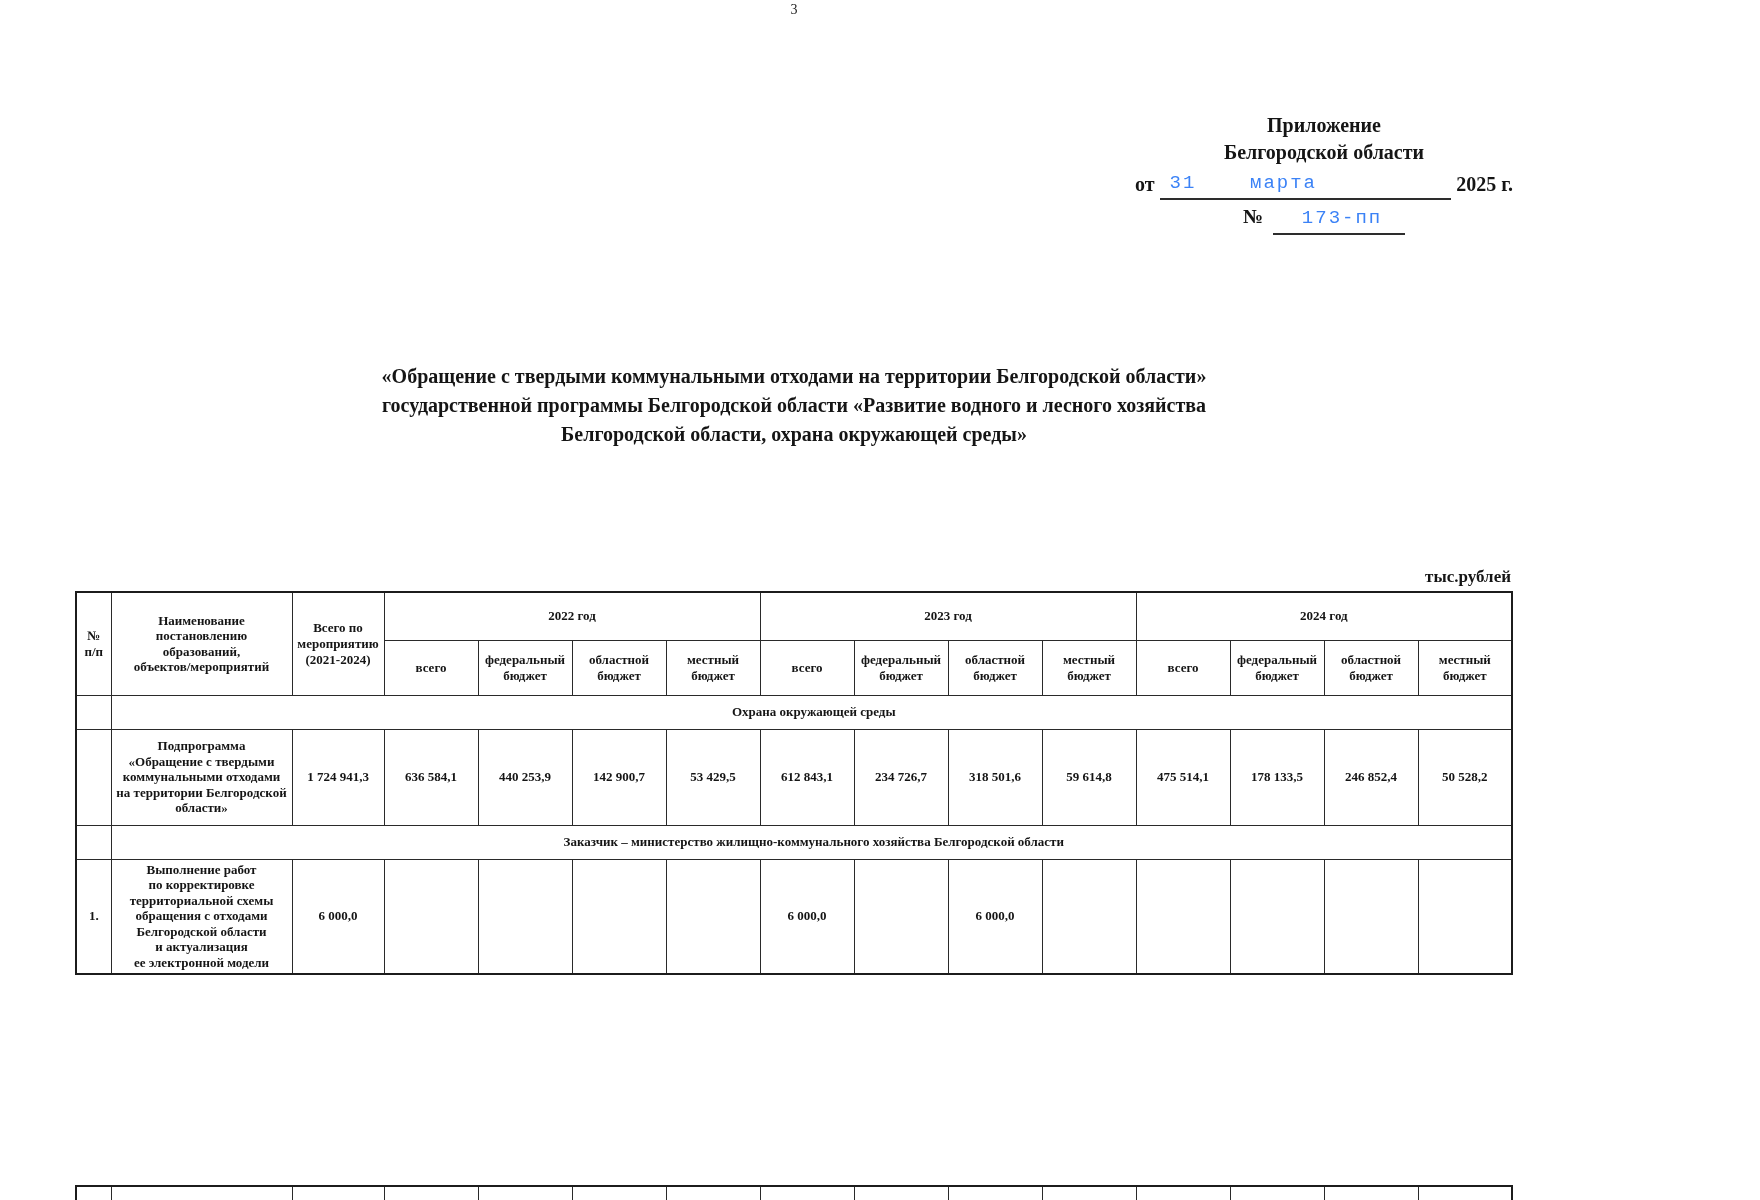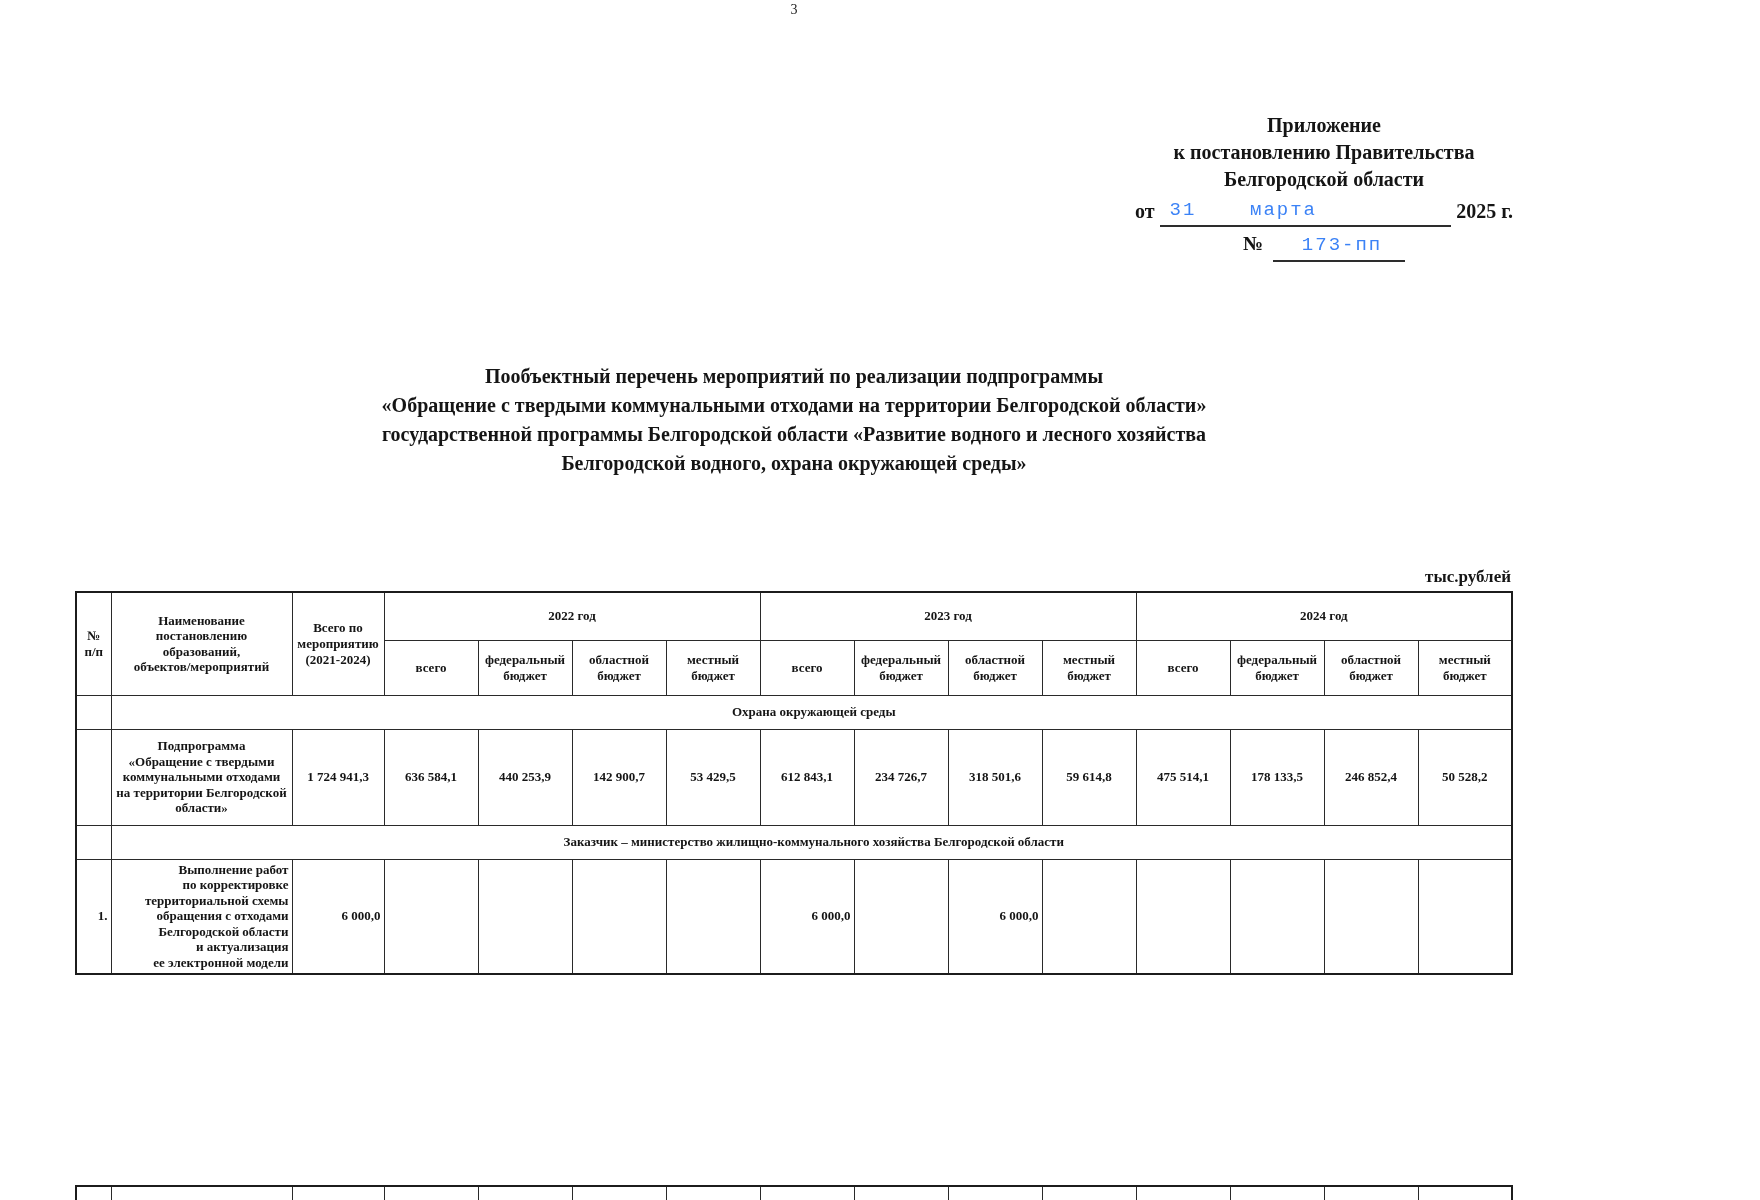--- a/index.html
+++ b/index.html
@@ -51,21 +51,21 @@
   }
   table.main th, table.main td {
     border:1px solid #2a2a2a; padding:2px 3px;
     text-align:center; vertical-align:middle; overflow:hidden;
   }
   .pre { white-space:pre-line; }
   tr.year-row th { height:48px; }
   tr.subhead th { height:55px; }
   tr.section td { height:34px;padding-left:8px; }
   tr.subprogram td { height:96px; }
-  tr.data-row td { height:100px;text-align:right; }
+  tr.data-row td { height:100px; }
   td.name-cell { text-align:left; padding-left:5px; white-space:pre-line; }
 
   
   .cont {
     position:absolute; top:1185px; left:0; width:1438px; height:15px; overflow:hidden;
   }
   .cont table {
     width:1438px; border-collapse:collapse; table-layout:fixed;
     border:2px solid #1c1c1c;
   }
@@ -73,38 +73,36 @@
 </style>
 </head>
 <body>
 
 <div class="content">
 
   <div class="page-num">3</div>
 
   <div class="stamp">
     <div class="stamp-line">Приложение</div>
-    <div class="stamp-line">к постановлению Правительства</div>
     <div class="stamp-line">Белгородской области</div>
     <div class="date-line">
       <span>от</span>
       <span class="fill"><span class="typed">31    марта</span></span>
       <span>2025 г.</span>
     </div>
     <div class="no-line">
       <span>№</span>
       <span class="fill no-fill"><span class="typed">173-пп</span></span>
     </div>
   </div>
 
   <div class="doc-title">
-    <div>Пообъектный перечень мероприятий по реализации подпрограммы</div>
     <div>«Обращение с твердыми коммунальными отходами на территории Белгородской области»</div>
     <div>государственной программы Белгородской области «Развитие водного и лесного хозяйства</div>
-    <div>Белгородской водного, охрана окружающей среды»</div>
+    <div>Белгородской области, охрана окружающей среды»</div>
   </div>
 
   <div class="units">тыс.рублей</div>
 
   <table class="main">
     <colgroup>
       <col style="width:35px">
       <col style="width:181px">
       <col style="width:92px">
       <col style="width:94px">

